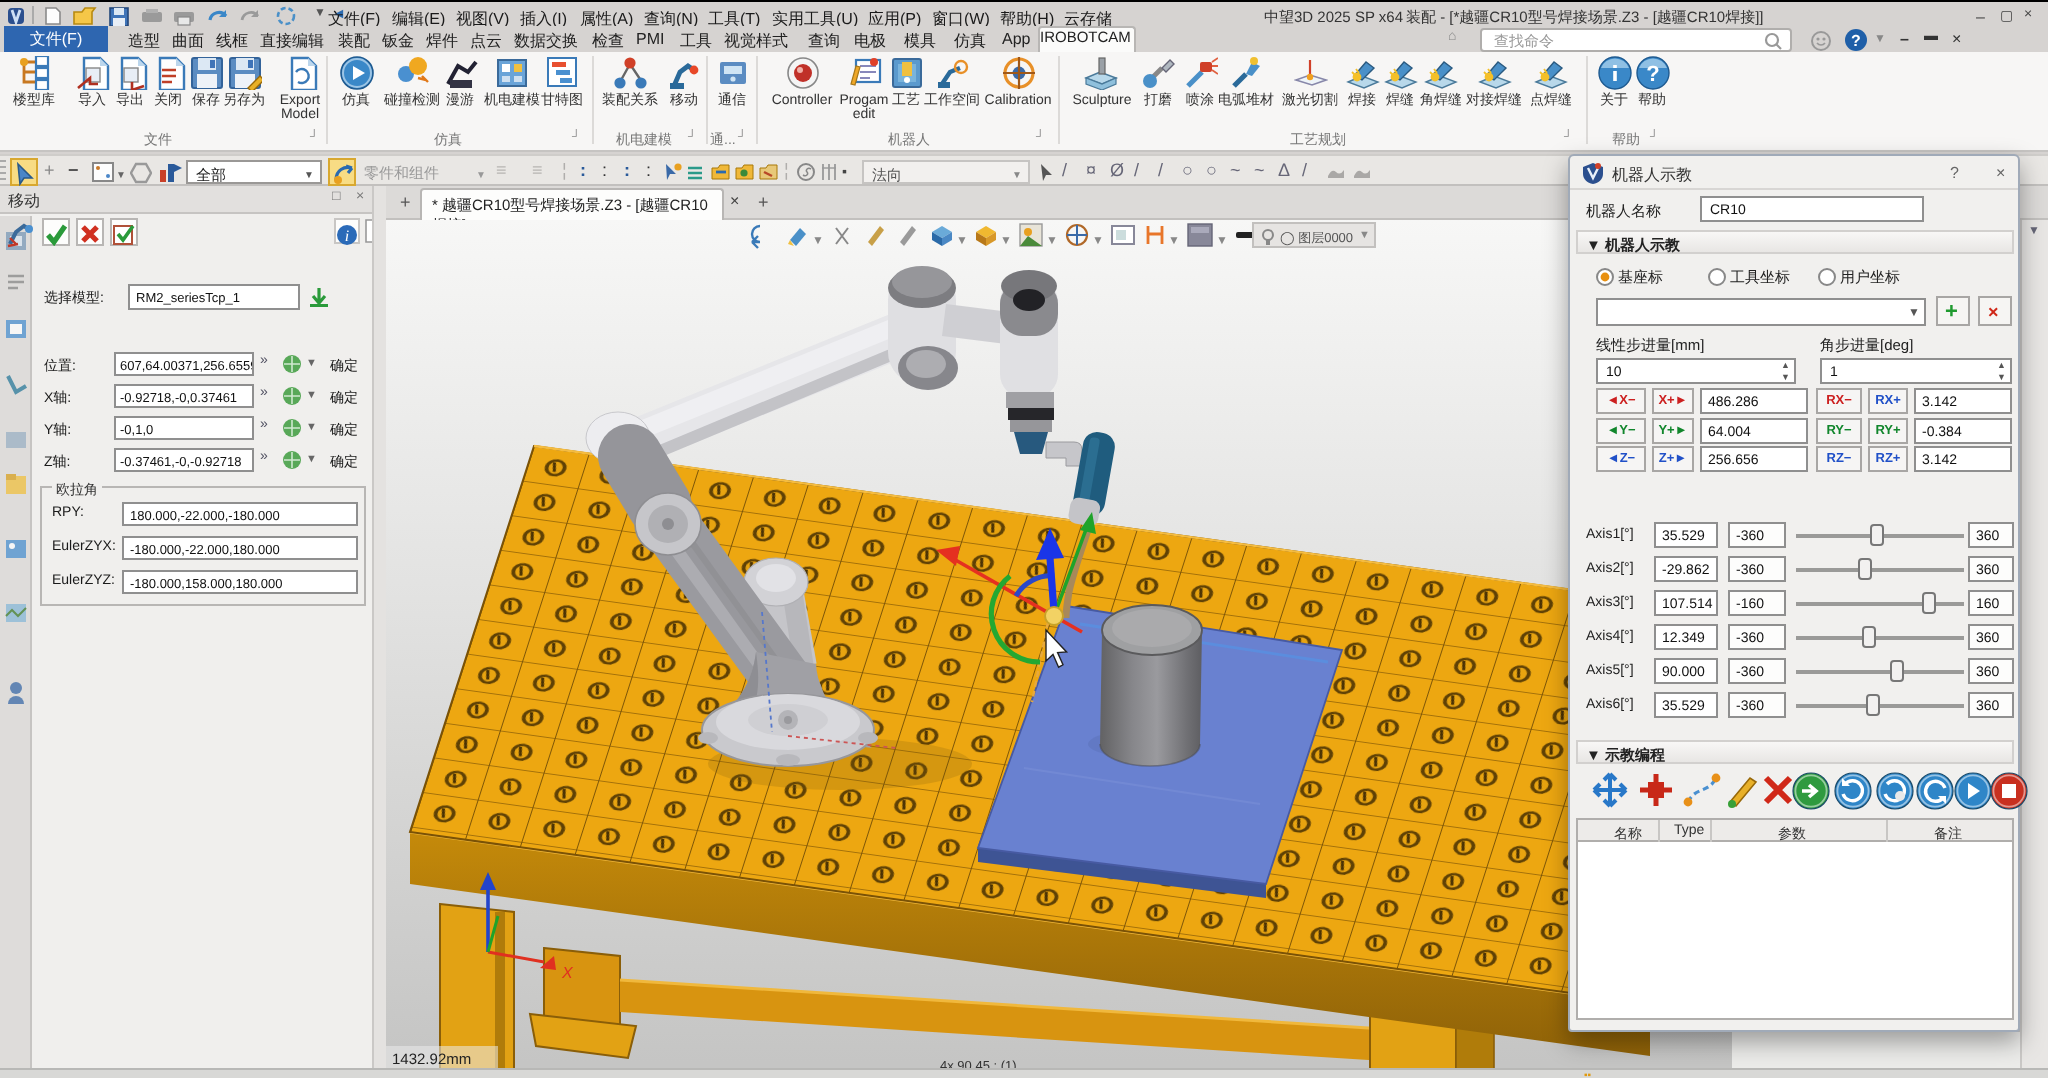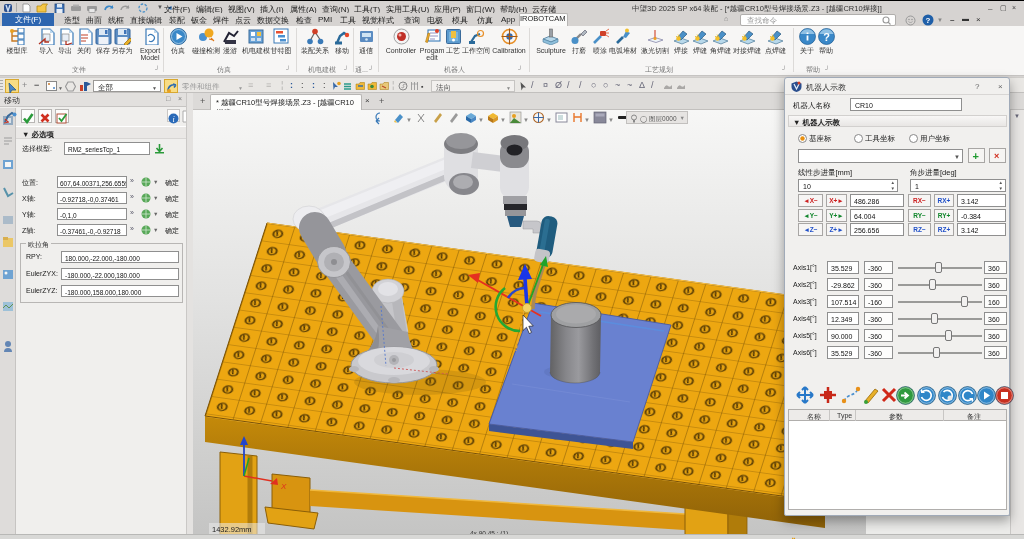--- a/index.html
+++ b/index.html
@@ -613,23 +613,20 @@
         </svg></div>
  <div class="ab" style="left:182px;top:16px;width:10px;height:13px"><svg width="10" height="13">
           <path d="M1 1 h5 l3 3 v8 h-8 z" fill="#fff" stroke="#999" stroke-width="0.8"></path>
           <path d="M6 1 l3 3 h-3 z" fill="#f0a030"></path>
         </svg></div>
  <svg class="ab" style="left:2px;top:15px" width="15" height="17">
         <path d="M3 14 l3 -6 l4 -3 l3 2" stroke="#3a6a9a" stroke-width="2" fill="none"></path>
         <circle cx="12.5" cy="6.5" r="2" fill="#4a90d0"></circle>
         <path d="M2 15 l5 -1 M3 11 l3 3" stroke="#c03828" stroke-width="1.2"></path>
       </svg>
- <div class="ab" style="left:16px;top:33px;width:170px;height:13px;background:#eae8e6;border-top:1px solid #fff;border-bottom:1px solid #d8d6d4">
-  <span style="position:absolute;left:6px;top:2.5px;font-size:7.5px;color:#222;font-weight:bold">▼ 必选项</span>
-      </div>
  <span class="ab t7" style="left:22px;top:51px">选择模型:</span>
  <div class="ab fld" style="left:64px;top:49px;width:86px;height:13px">
         <span style="position:absolute;left:3px;top:3px">RM2_seriesTcp_1</span>
       </div>
  <svg class="ab" style="left:154px;top:50px" width="11" height="11">
         <path d="M5.5 1 v7 M2.5 5 l3 3.5 l3 -3.5" stroke="#2a9a3a" stroke-width="1.6" fill="none"></path>
         <rect x="1" y="9" width="9" height="1.5" fill="#2a9a3a"></rect>
       </svg>
  <span class="ab t7" style="left:22px;top:85px">位置:</span>
  <div class="ab fld" style="left:57px;top:83px;width:70px;height:12px">
@@ -752,21 +749,21 @@
           <rect x="3" y="6" width="2" height="2.5" fill="#888"></rect>
         </svg>
   <span style="position:absolute;left:13px;top:2.5px;font-size:6.5px;color:#555">◯ 图层0000</span>
   <span style="position:absolute;right:2px;top:3px;font-size:5.5px;color:#888">▼</span>
       </div>
 </div>
 <div class="ab" style="left:866px;top:516px;width:158px;height:20px;background:#ececea;z-index:3"></div>
 <div class="ab" id="rstrip" style="left:1010px;top:110px;width:14px;height:426px;background:#e8e6e4;border-left:1px solid #cac8c6;z-index:4">
  <span style="position:absolute;left:3px;top:3px;font-size:6px;color:#667">▼</span>
     </div>
-<div class="ab" id="mlabel" style="left:209px;top:523px;width:56px;height:12px;background:rgba(235,235,235,0.55);z-index:8">
+<div class="ab" id="mlabel" style="left:193px;top:523px;width:56px;height:12px;background:rgba(235,235,235,0.55);z-index:8">
  <span style="position:absolute;left:3px;top:2px;font-size:7.5px;color:#222">1432.92mm</span>
     </div>
 
 <svg class="ab" id="scene" style="left:193px;top:110px;z-index:1" width="831" height="426" viewBox="193 110 831 426">
 <defs>
 <linearGradient id="vbg" x1="0" y1="110" x2="0" y2="531" gradientUnits="userSpaceOnUse">
 <stop offset="0" stop-color="#f7f7f6"></stop>
           <stop offset="0.45" stop-color="#e2e2e1"></stop>
           <stop offset="1" stop-color="#c5c5c4"></stop>
         </linearGradient>
@@ -1057,20 +1054,23 @@
         <span style="position:absolute;left:3px;top:3px;font-size:7px">35.529</span>
       </div>
 <div class="fld" style="position:absolute;left:79px;top:268px;width:29px;height:13px;background:#fdfdfc">
         <span style="position:absolute;left:3px;top:3px;font-size:7px">-360</span>
       </div>
 <div style="position:absolute;left:113px;top:274px;width:84px;height:1.5px;background:#9a9a98"></div>
 <div style="position:absolute;left:148px;top:269px;width:7px;height:11px;background:#f2f1f0;border:1px solid #777;border-radius:2px"></div>
 <div class="fld" style="position:absolute;left:199px;top:268px;width:23px;height:13px;background:#fdfdfc">
         <span style="position:absolute;left:3px;top:3px;font-size:7px">360</span>
       </div>
+<div style="position:absolute;left:3px;top:292px;width:219px;height:12px;background:linear-gradient(#f8f7f6,#e8e6e4);border:1px solid #d2d0ce">
+        <span style="position:absolute;left:4px;top:1.5px;font-size:7.5px;font-weight:bold;color:#222">▼ 示教编程</span>
+      </div>
 <svg style="position:absolute;left:10px;top:307px" width="20" height="20">
         <path d="M10 2 v16 M2 10 h16 M10 2 l-3 3 M10 2 l3 3 M10 18 l-3 -3 M10 18 l3 -3 M2 10 l3 -3 M2 10 l3 3 M18 10 l-3 -3 M18 10 l-3 3" stroke="#2878c8" stroke-width="2" fill="none"></path>
       </svg>
 <svg style="position:absolute;left:33px;top:307px" width="20" height="20">
         <path d="M10 2 v16 M2 10 h16" stroke="#c82818" stroke-width="2.5" fill="none"></path>
         <rect x="6" y="6" width="8" height="8" fill="#c82818"></rect>
       </svg>
 <svg style="position:absolute;left:56px;top:307px" width="20" height="20">
         <path d="M3 16 C7 8 13 12 17 4" stroke="#4a90d0" stroke-width="1.6" fill="none" stroke-dasharray="3 2"></path>
         <circle cx="3" cy="16" r="2.2" fill="#e89018"></circle>

